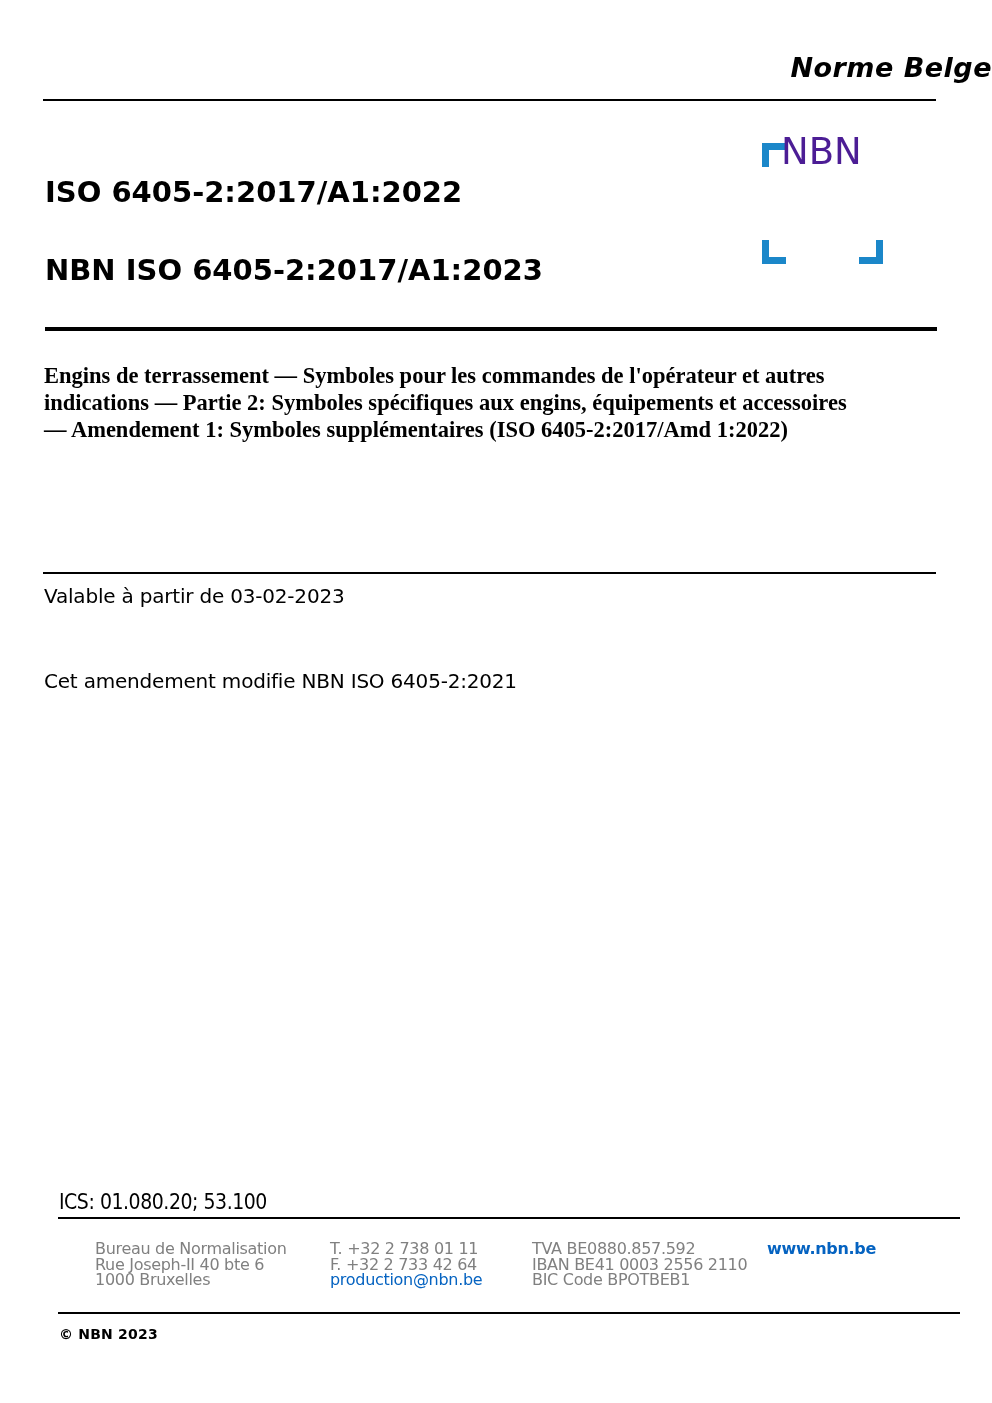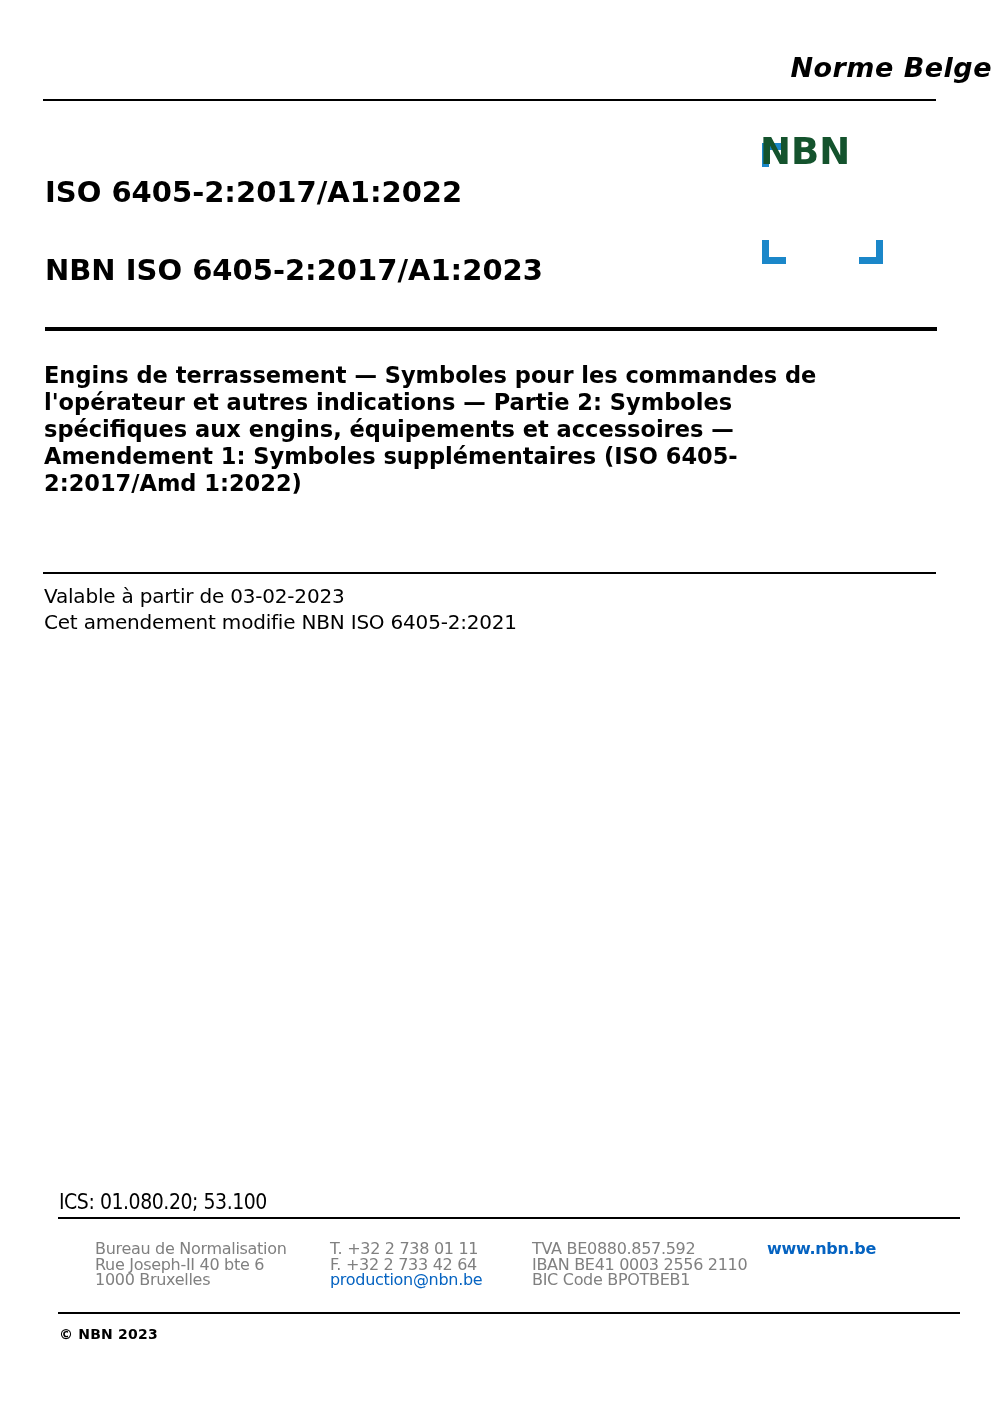--- a/index.html
+++ b/index.html
@@ -19,41 +19,41 @@
   }
   .rule { position:absolute; background:#000; }
   .rule-top    { left:43px;  top:99px;   width:893px; height:2px; }
   .rule-thick  { left:45px;  top:327px;  width:892px; height:4px; }
   .rule-mid    { left:43px;  top:572px;  width:893px; height:2px; }
   .rule-ics    { left:58px;  top:1217px; width:902px; height:2px; }
   .rule-bottom { left:58px;  top:1312px; width:902px; height:2px; }
 
   
   .logo-text {
-    position:absolute; left:760px; top:133px;
-    font-size:37px; font-weight:bold; color:#14532d;
+    position:absolute; left:781px; top:133px;
+    font-size:37px; font-weight:normal; color:#4c1d95;
     line-height:1;
   }
   .br { position:absolute; width:24px; height:24px; box-sizing:border-box; }
   .br-tl { left:762px; top:143px; border-top:7px solid #1B87C9; border-left:7px solid #1B87C9; }
   .br-bl { left:762px; top:240px; border-bottom:7px solid #1B87C9; border-left:7px solid #1B87C9; }
   .br-br { left:859px; top:240px; border-bottom:7px solid #1B87C9; border-right:7px solid #1B87C9; }
 
   .code { position:absolute; left:45px; font-size:29px; font-weight:bold; white-space:nowrap; }
   .code1 { top:175px; }
   .code2 { top:222px;margin-top:31px; }
 
   .doc-title {
     position:absolute; left:44px; top:362px; width:828px;
-    font-size:22.5px; font-weight:bold; line-height:27px;
+    font-size:22.5px; font-weight:bold; line-height:27px;font-family:Liberation Serif, serif;
   }
 
   .plainline { position:absolute; left:44px; font-size:20px; letter-spacing:-0.2px; }
   .validity  { top:584px; }
-  .amendment { top:610px;text-align:right; }
+  .amendment { top:669px;text-align:right; }
 
   .ics {
     position:absolute; left:59px; top:1190px;
     font-size:21px; letter-spacing:-0.5px;
     transform:scaleX(0.9); transform-origin:left center;
   }
 
   .footer { position:absolute; left:0; top:1241px; width:992px; height:50px;
     font-size:16px; line-height:15.5px; color:#808080; letter-spacing:-0.3px; }
   .fcol { position:absolute; top:0; white-space:nowrap; }

